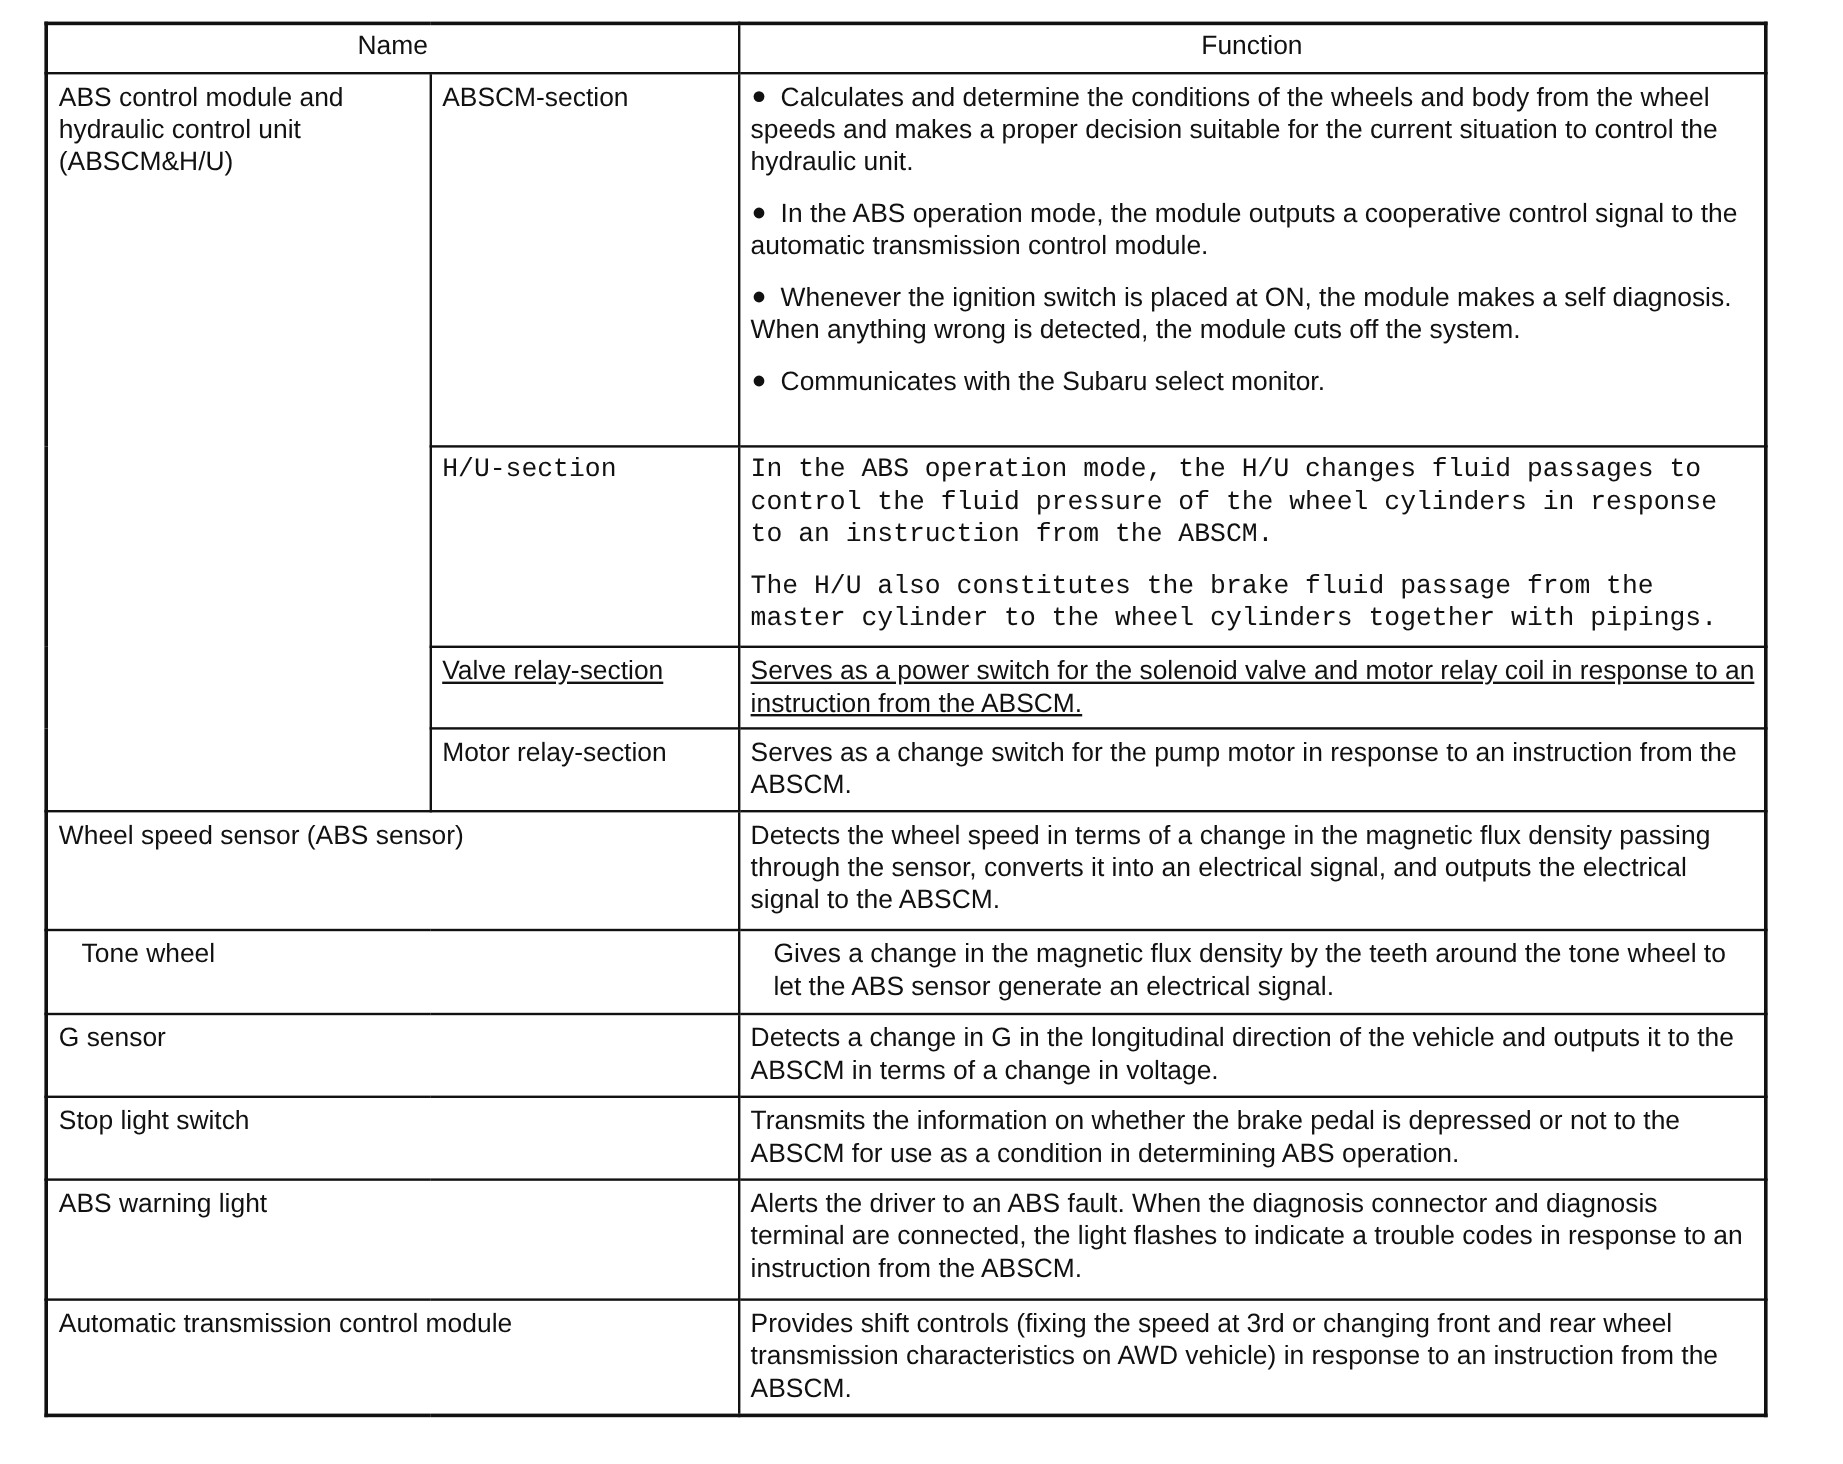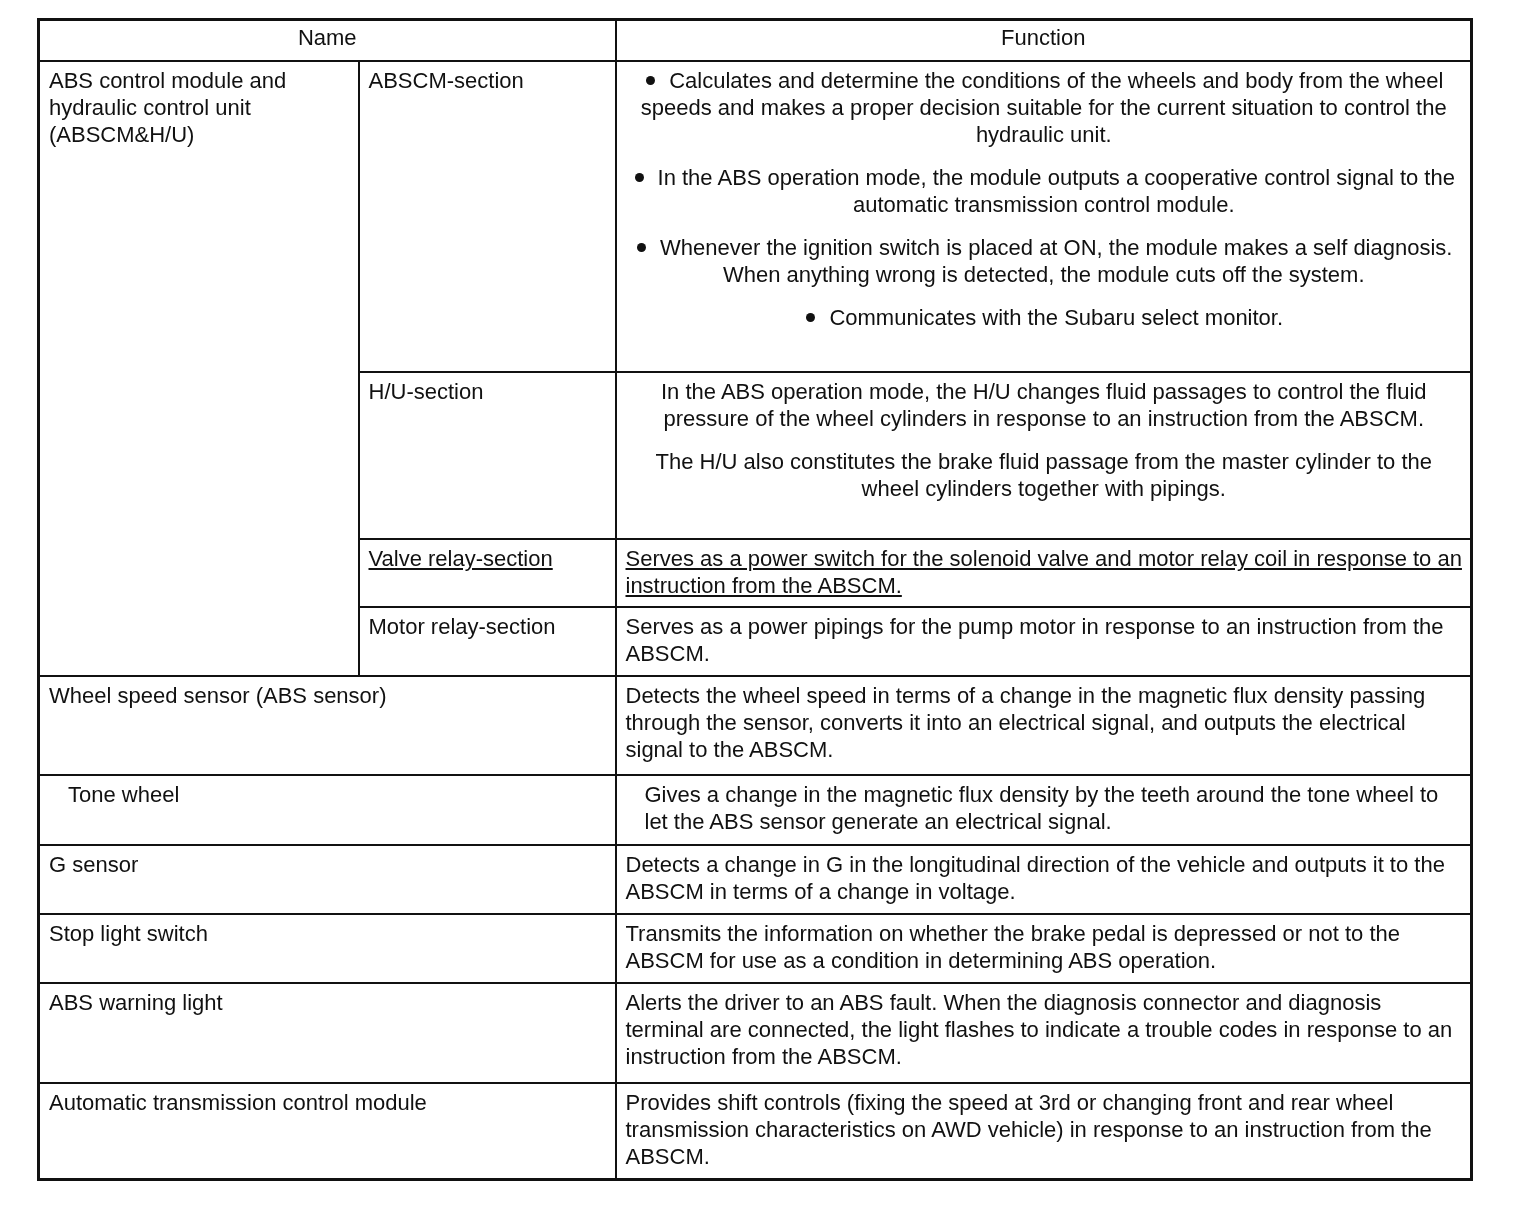--- a/index.html
+++ b/index.html
@@ -35,34 +35,33 @@
   table.spec th {
     text-align: center;
     height: 30px;
     padding: 3px 8px 6px 8px;
   }
   col.c1 { width: 320px; }
   col.c2 { width: 257px; }
   col.c3 { width: 856px; }
   .func p {
     margin: 0 0 16px 0;
-    text-align: center;
   }
   .func p:last-child { margin-bottom: 0; }
   .bullet {
     display: inline-block;
     width: 9px;
     height: 9px;
     background: #111;
     border-radius: 50%;
     margin: 0 14px 3px 2px;
     vertical-align: middle;
   }
   tr.r-abscm td { height: 298px; }
-  tr.r-hu td { height: 154px; }
+  tr.r-hu td { height: 154px; font-family: Liberation Mono, monospace; }
   tr.r-valve td { height: 55px; text-decoration: underline; }
   tr.r-motor td { height: 56px; }
   tr.r-wheel td { height: 86px; }
   tr.r-tone td { height: 57px; padding-left: 28px; }
   tr.r-g td { height: 56px; border-radius: 19px; }
   tr.r-stop td { height: 56px; }
   tr.r-warn td { height: 87px; }
   tr.r-atcm td { height: 83px; }
 </style>
 </head>
@@ -99,21 +98,21 @@
     </td>
   </tr>
 
   <tr class="r-valve">
     <td>Valve relay-section</td>
     <td class="func">Serves as a power switch for the solenoid valve and motor relay coil in response to an instruction from the ABSCM.</td>
   </tr>
 
   <tr class="r-motor">
     <td>Motor relay-section</td>
-    <td class="func">Serves as a power pipings for the pump motor in response to an instruction from the ABSCM.</td>
+    <td class="func">Serves as a change switch for the pump motor in response to an instruction from the ABSCM.</td>
   </tr>
 
   <tr class="r-wheel">
     <td colspan="2">Wheel speed sensor (ABS sensor)</td>
     <td class="func">Detects the wheel speed in terms of a change in the magnetic flux density passing through the sensor, converts it into an electrical signal, and outputs the electrical signal to the ABSCM.</td>
   </tr>
   <tr class="r-tone">
     <td colspan="2">Tone wheel</td>
     <td class="func">Gives a change in the magnetic flux density by the teeth around the tone wheel to let the ABS sensor generate an electrical signal.</td>
   </tr>

